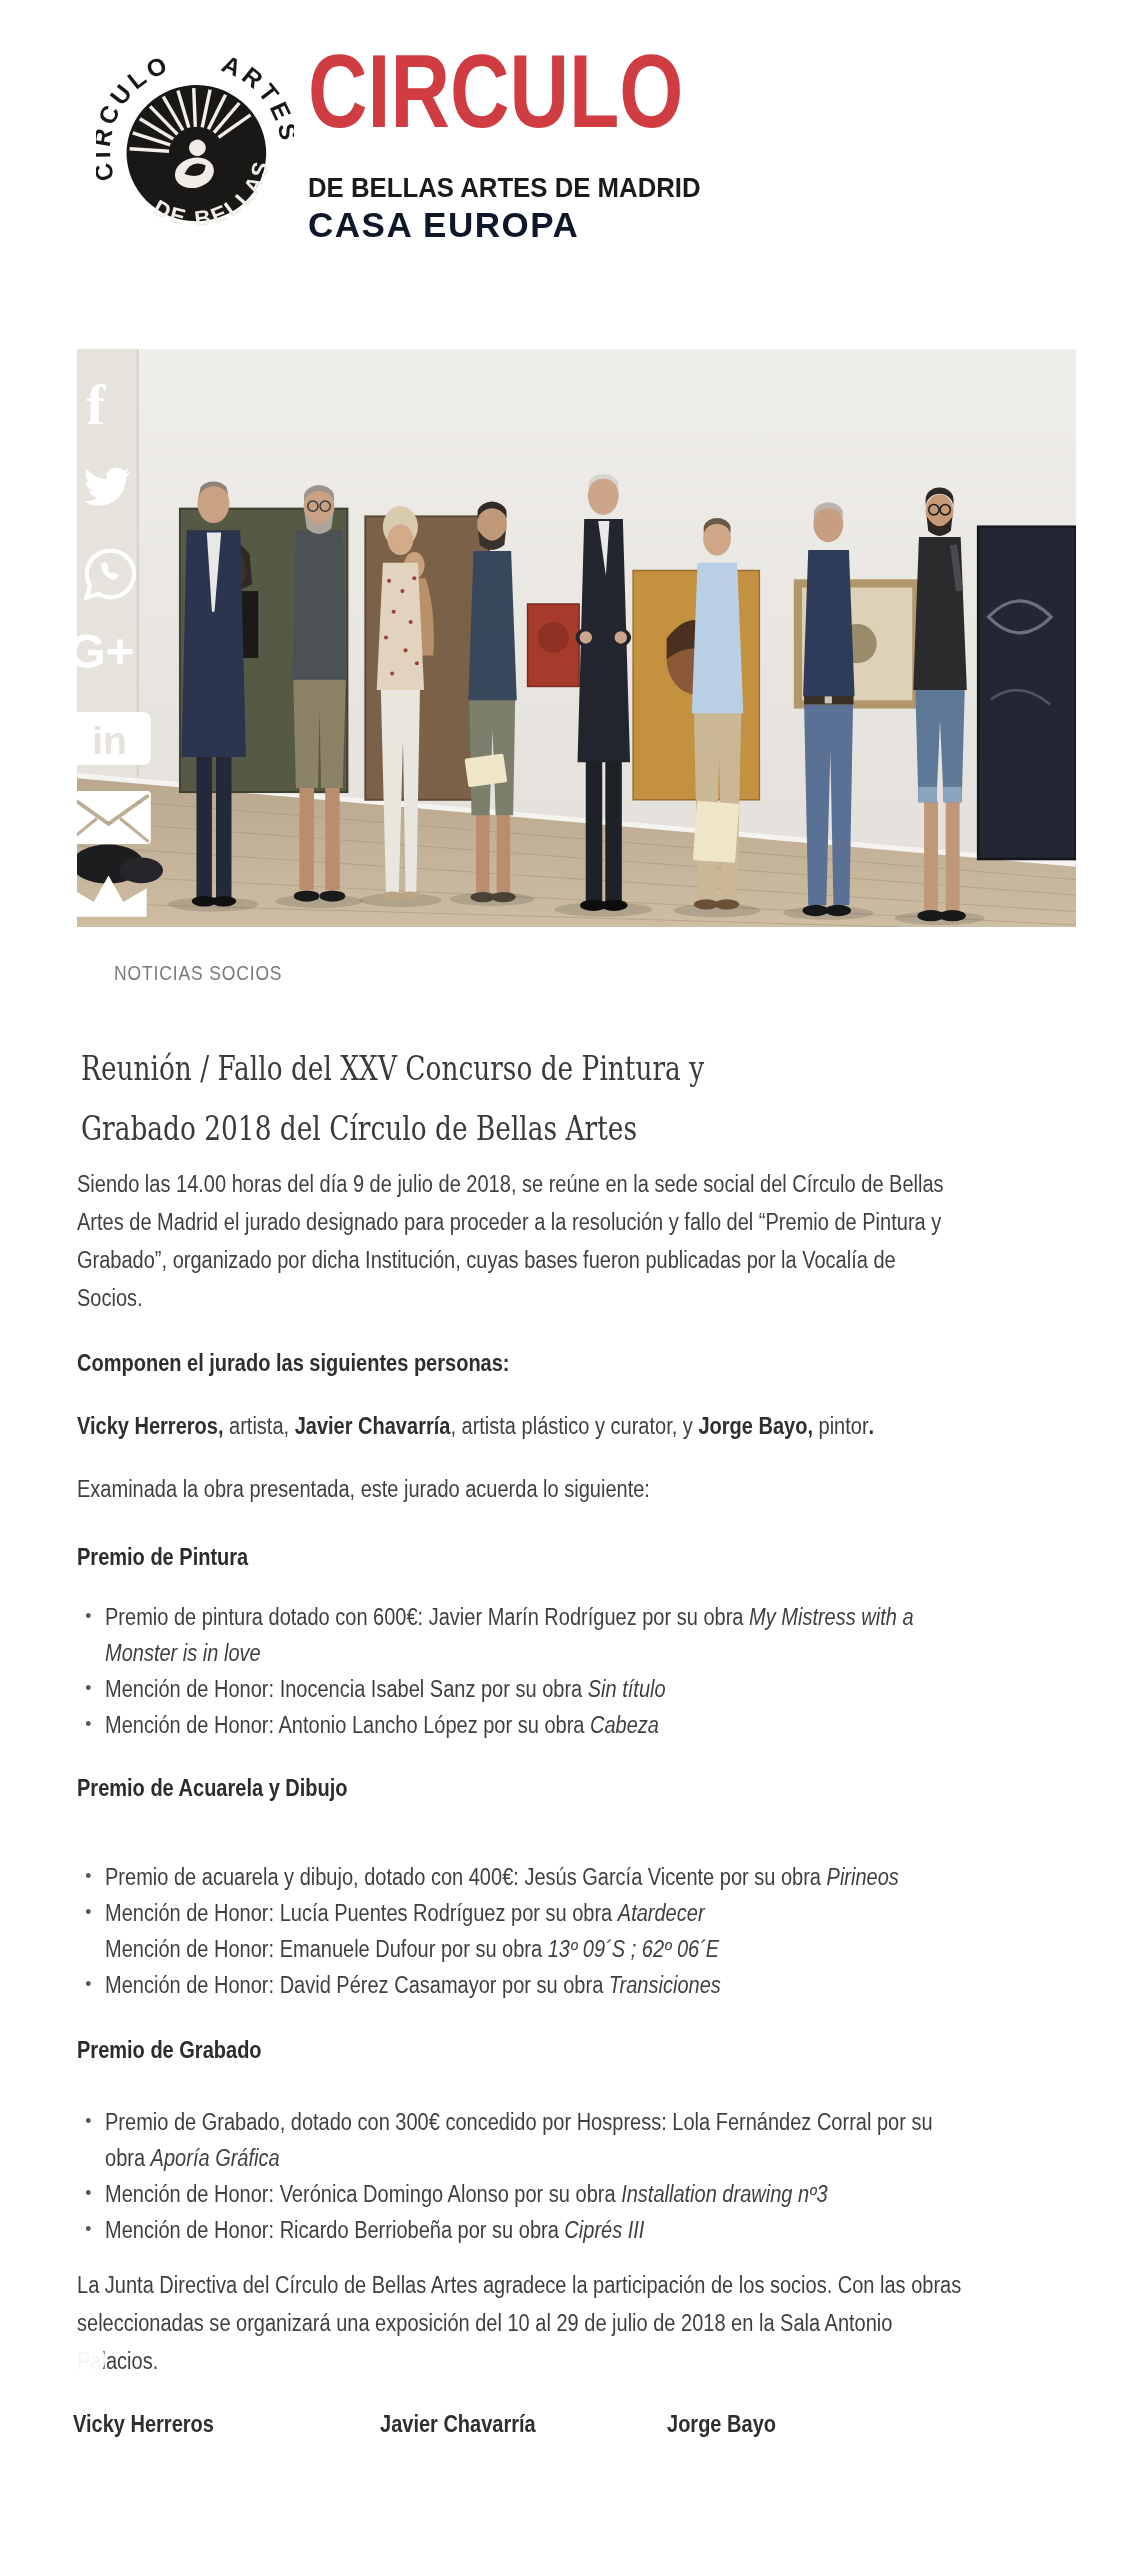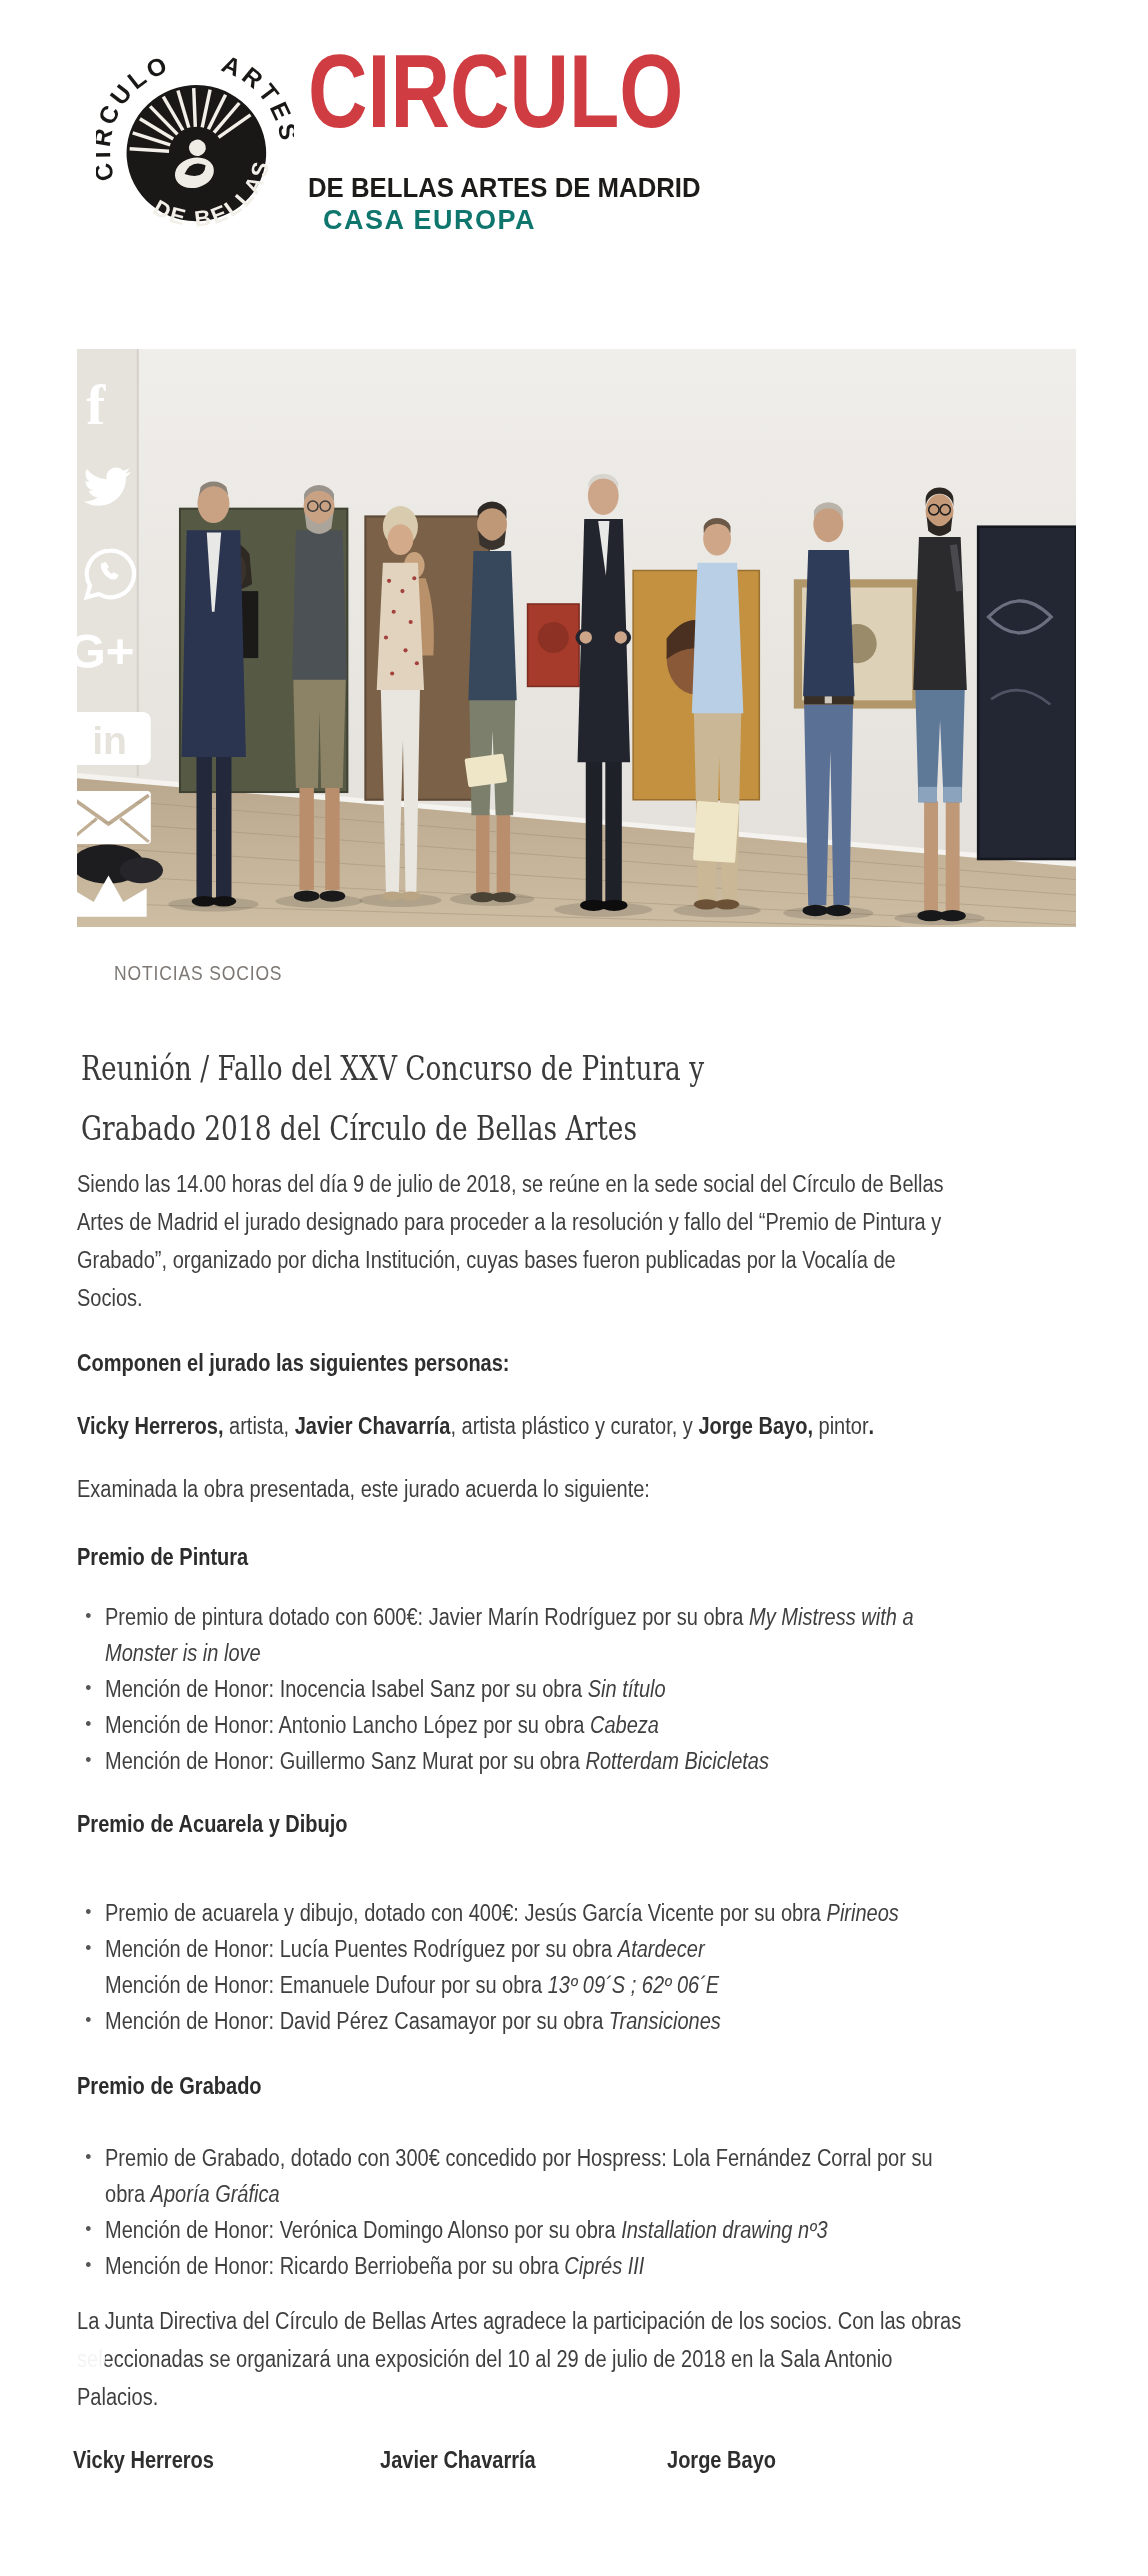--- a/index.html
+++ b/index.html
@@ -6,21 +6,21 @@
   .page{position:relative;width:1149px;height:2581px;background:#ffffff;overflow:hidden;
         font-family:"Liberation Sans", sans-serif;color:#3f3f3f;}
   
   .logo{position:absolute;left:0;top:0;width:721px;height:268px;}
   .stamp{position:absolute;left:96px;top:52px;}
   .wordmark{position:absolute;left:308px;top:40px;width:412px;height:175px;}
   .wm-main{position:absolute;left:0;top:0;font-size:103px;font-weight:700;letter-spacing:0px;
            color:#cf3c42;transform:scaleX(.80);transform-origin:0 0;line-height:103px;white-space:nowrap;}
   .wm-sub{position:absolute;left:0;top:132px;font-size:28px;font-weight:700;color:#1d1b19;
           transform:scaleX(.92);transform-origin:0 0;white-space:nowrap;}
-  .wm-tag{position:absolute;left:15px;top:165px;font-size:27px;font-weight:700;color:#0f766e;
+  .wm-tag{position:absolute;left:0;top:165px;font-size:35px;font-weight:700;color:#0f172a;
           letter-spacing:1.5px;white-space:nowrap;}
   
   .photo{position:absolute;left:77px;top:349px;width:999px;height:578px;overflow:hidden;background:#e8e5e1;}
   .photo svg.scene{display:block;width:100%;height:100%;}
   .share-icon{position:absolute;color:#fff;}
   .share-icon .glyph{color:#fff;font-weight:700;line-height:1;display:inline-block;}
   
   .breadcrumb{position:absolute;left:114px;top:961px;font-size:20.6px;color:#7d7873;letter-spacing:1px;
               transform:scaleX(.85);transform-origin:0 0;white-space:nowrap;}
   .title{position:absolute;left:81px;top:1039px;width:1025px;font-family:"DejaVu Serif", serif;
@@ -333,23 +333,20 @@
         <div class="li">
           <div class="line"><span>Premio de pintura dotado con 600€: Javier Marín Rodríguez por su obra </span><span class="i">My Mistress with a</span></div>
           <div class="line"><span class="i">Monster is in love</span></div>
         </div>
         <div class="li">
           <div class="line"><span>Mención de Honor: Inocencia Isabel Sanz por su obra </span><span class="i">Sin título</span></div>
         </div>
         <div class="li">
           <div class="line"><span>Mención de Honor: Antonio Lancho López por su obra </span><span class="i">Cabeza</span></div>
         </div>
-        <div class="li">
-          <div class="line"><span>Mención de Honor: Guillermo Sanz Murat por su obra </span><span class="i">Rotterdam Bicicletas</span></div>
-        </div>
       </div>
 
     <div class="h-section line" style="margin-top:26px;">Premio de Acuarela y Dibujo</div>
     <div class="list" style="margin-top:52px;">
         <div class="li">
           <div class="line"><span>Premio de acuarela y dibujo, dotado con 400€: Jesús García Vicente por su obra </span><span class="i">Pirineos</span></div>
         </div>
         <div class="li">
           <div class="line"><span>Mención de Honor: Lucía Puentes Rodríguez por su obra </span><span class="i">Atardecer</span></div>
           <div class="line"><span>Mención de Honor: Emanuele Dufour por su obra </span><span class="i">13º 09´S ; 62º 06´E</span></div>

